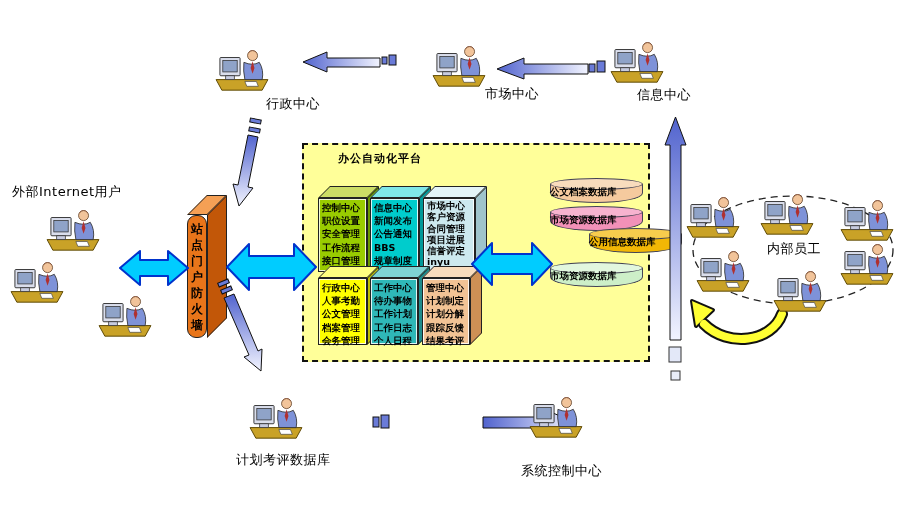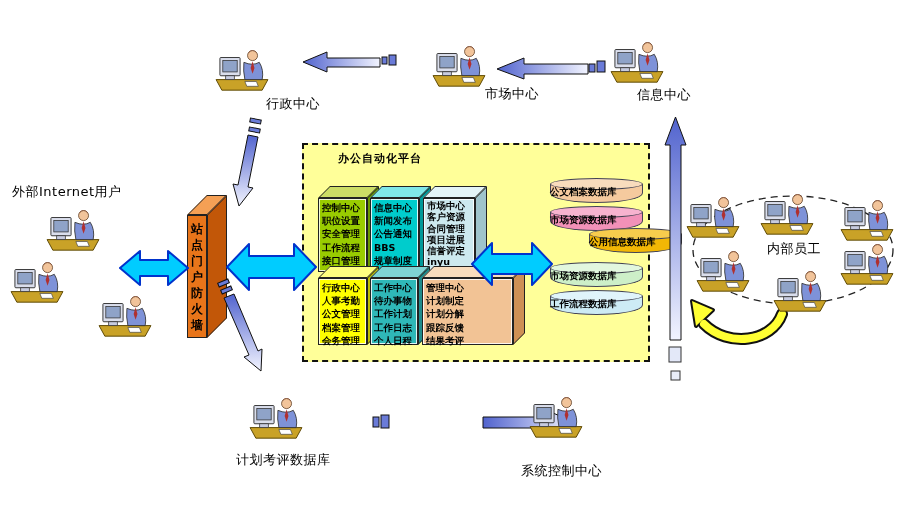--- a/index.html
+++ b/index.html
@@ -100,21 +100,21 @@
     <div class="m-top" style="background: rgb(127, 212, 212);"></div>
     <div class="m-side" style="background: rgb(30, 140, 140);"></div>
     <div class="m-front" style="background: rgb(47, 184, 184);">
       <div class="m-text">工作中心
 待办事物
 工作计划
 工作日志
 个人日程</div>
     </div>
   </div>
-  <div class="module" style="left:422px;top:278px;width:48px;height:67px;padding-left:43px;">
+  <div class="module" style="left:422px;top:278px;width:48px;height:67px;">
     <div class="m-top" style="background: rgb(248, 220, 189);"></div>
     <div class="m-side" style="background: rgb(206, 144, 85);"></div>
     <div class="m-front" style="background: rgb(242, 195, 149);">
       <div class="m-text">管理中心
 计划制定
 计划分解
 跟踪反馈
 结果考评</div>
     </div>
   </div>
@@ -132,30 +132,25 @@
   <div class="cylinder" style="top:228px;margin-left:39px;">
     <div class="cyl-body" style="background: rgb(242, 183, 5);"></div>
     <div class="cyl-top" style="background: rgb(247, 204, 77);"></div>
     <div class="cyl-label">公用信息数据库</div>
   </div>
   <div class="cylinder" style="top:262px;">
     <div class="cyl-body" style="background: rgb(205, 239, 200);"></div>
     <div class="cyl-top" style="background: rgb(226, 247, 222);"></div>
     <div class="cyl-label">市场资源数据库</div>
   </div>
-  <div class="cylinder" style="top:290px;">
-    <div class="cyl-body" style="background: rgb(205, 235, 245);"></div>
-    <div class="cyl-top" style="background: rgb(224, 244, 251);"></div>
-    <div class="cyl-label">工作流程数据库</div>
-  </div>
 
   <div id="firewall">
     <div class="fw-top" style="background: rgb(245, 160, 85);"></div>
     <div class="fw-side" style="background: rgb(194, 87, 8);"></div>
-    <div class="fw-front" style="background: rgb(232, 117, 26);">
+    <div class="fw-front" style="background: rgb(232, 117, 26); border-radius: 9px;">
       <div id="firewall-label">站点门户防火墙</div>
     </div>
   </div>
 
   <svg id="overlay" viewBox="0 0 918 508">
     <defs>
       <linearGradient id="g-h" x1="0" y1="0" x2="1" y2="0">
         <stop offset="0" style="stop-color:var(--thin-arrow-dark)"></stop>
         <stop offset="1" style="stop-color:var(--thin-arrow-light)"></stop>
       </linearGradient>

